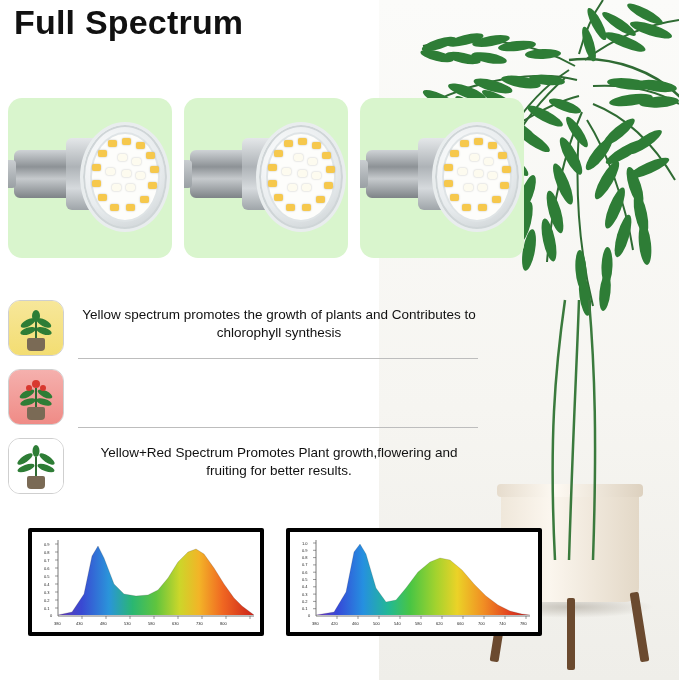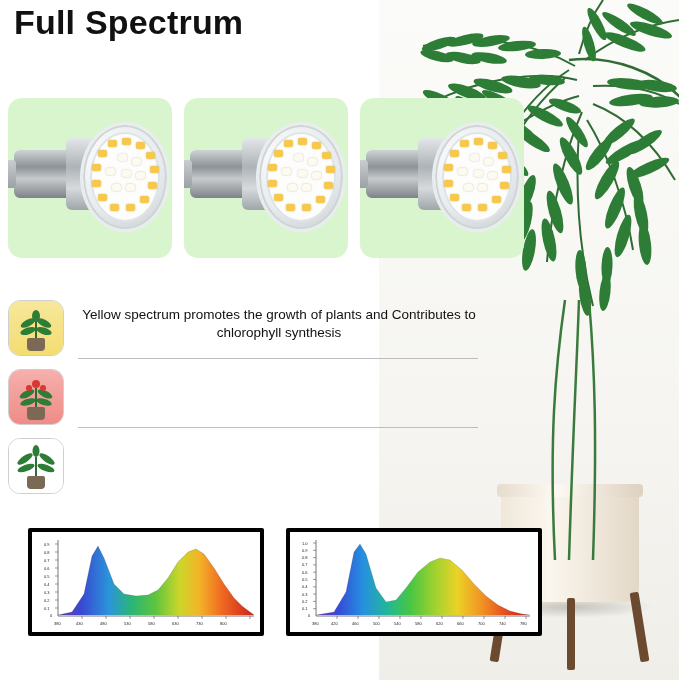--- a/index.html
+++ b/index.html
@@ -379,20 +379,21 @@
           <g fill="#2e7d36">
             <ellipse cx="16" cy="20" rx="9" ry="3.2" transform="rotate(-34 16 20)"></ellipse>
             <ellipse cx="38" cy="20" rx="9" ry="3.2" transform="rotate(34 38 20)"></ellipse>
             <ellipse cx="17" cy="29" rx="9" ry="3.2" transform="rotate(-20 17 29)"></ellipse>
             <ellipse cx="37" cy="29" rx="9" ry="3.2" transform="rotate(20 37 29)"></ellipse>
             <ellipse cx="27" cy="12" rx="3.5" ry="6"></ellipse>
           </g>
         </svg>
         <div class="soilpot"></div>
       </div>
+      <div class="rowtext">Yellow+Red Spectrum Promotes Plant growth,flowering and fruiting for better results.</div>
     </div>
 
   </div>
 
   <div class="charts">
 
     <div class="chartbox">
       <div class="chartinner" style="width:228px;height:100px;">
         <div class="topbar" style="position:absolute;left:0;top:0;width:228px;height:6px;background:#fff"></div>
         <svg width="228" height="100">

